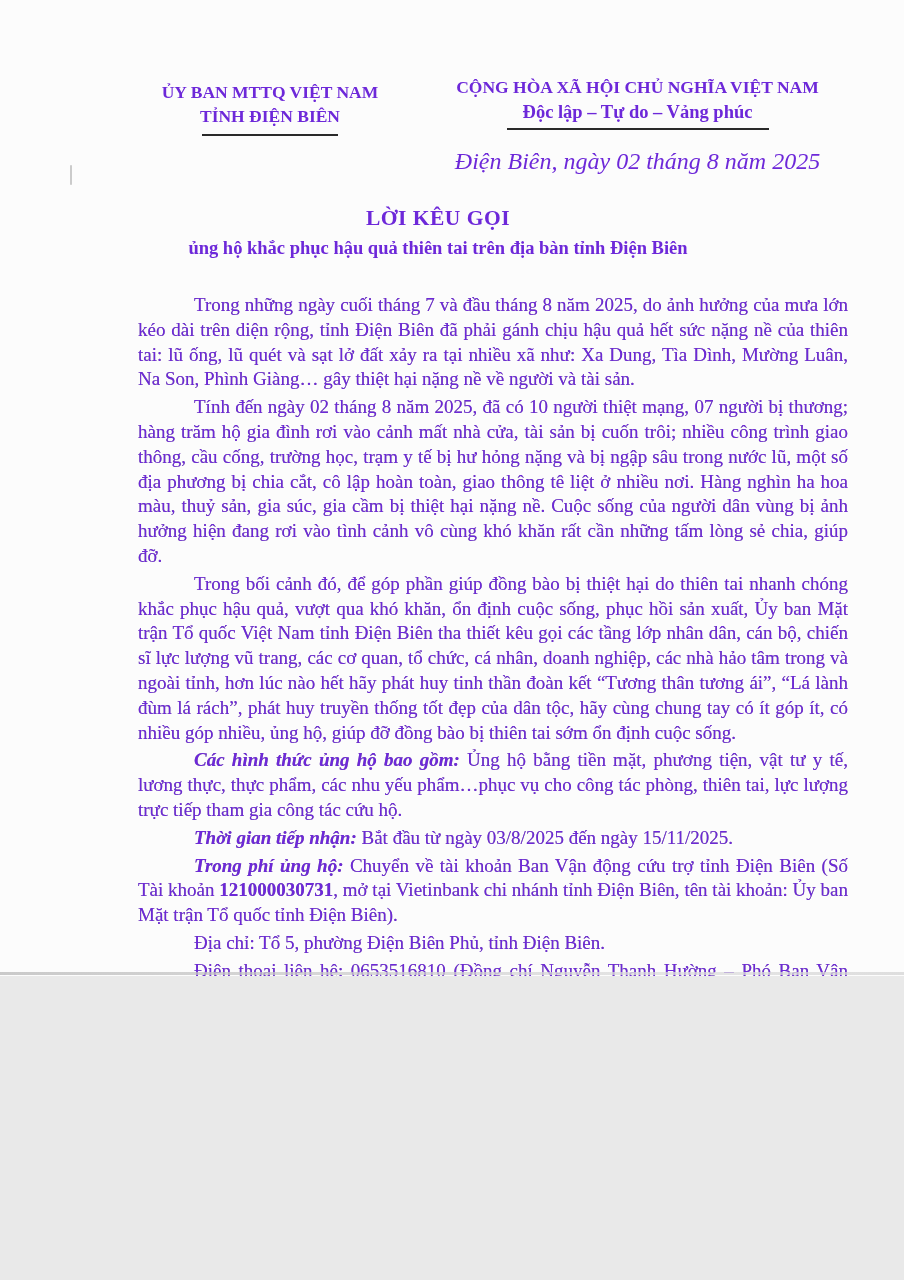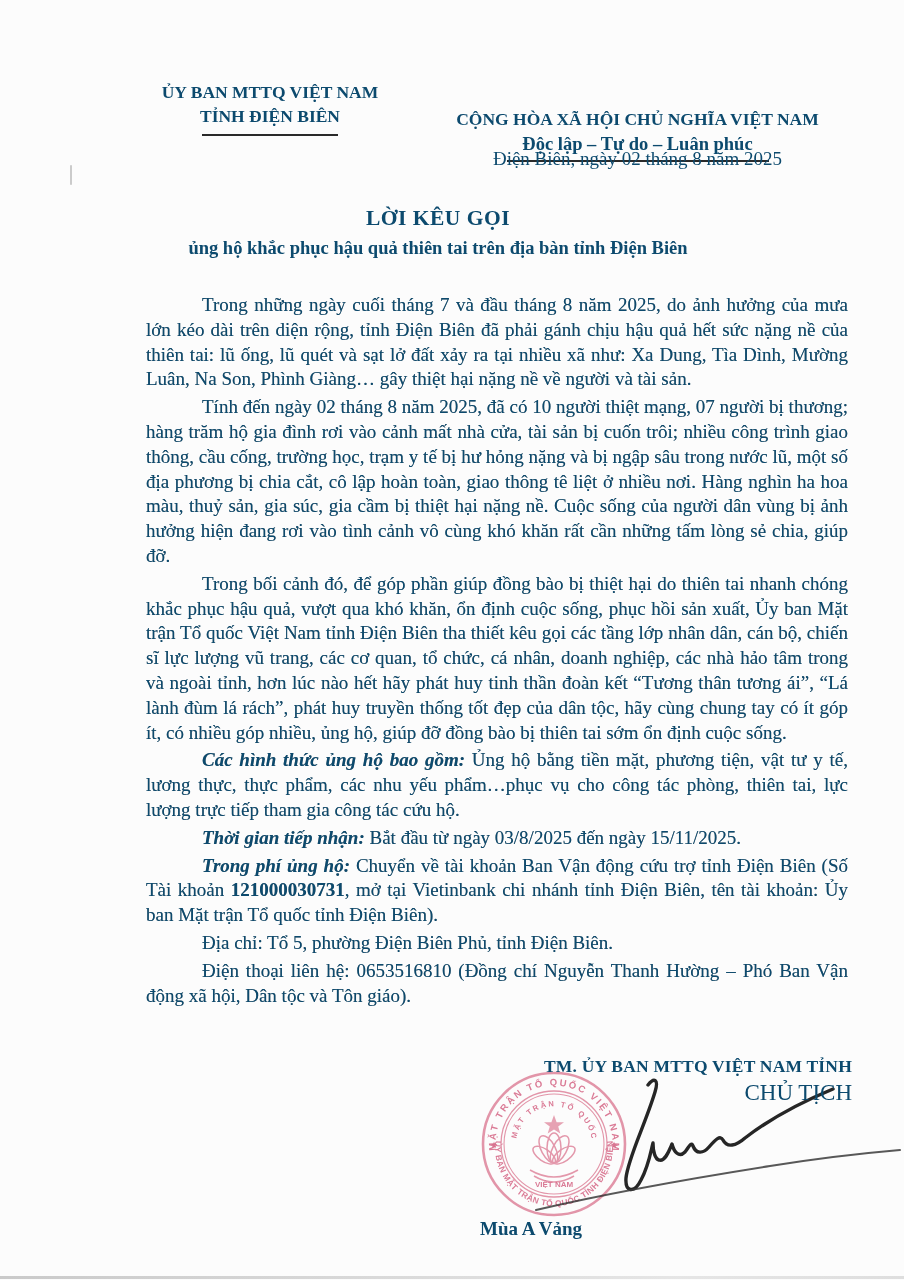--- a/index.html
+++ b/index.html
@@ -1,43 +1,43 @@
 <!DOCTYPE html>
 <html lang="vi"><head>
 <meta charset="utf-8">
 <style>
   html,body{margin:0;padding:0;background:#e9e9e9;}
   .page{
-    position:relative; width:904px; height:1280px; margin:0 auto;
-    background:#fcfcfc; overflow:hidden; color:#0c4a6e;
+    position:relative; width:904px; height:976px; margin:0 auto;
+    background:#fcfcfc; overflow:hidden; color:#6d28d9;
     font-family:"Liberation Serif","DejaVu Serif",serif;
   }
   
   .hdr-left{position:absolute; left:130px; top:80px; width:280px; text-align:center;}
   .hdr-left .l1,.hdr-left .l2{font-weight:bold; font-size:17.5px; line-height:1.38;}
   .hdr-left .rule{width:136px; height:2px; background:#2a2a2a; margin:6px auto 0;}
   .hdr-right{position:absolute; left:415px; top:76px; width:445px; text-align:center;}
-  .hdr-right .l1{font-weight:bold; font-size:17.5px; line-height:1.3;margin-top:32px;}
+  .hdr-right .l1{font-weight:bold; font-size:17.5px; line-height:1.3;}
   .hdr-right .l2{font-weight:bold; font-size:18.5px; margin-top:3px;}
   .hdr-right .rule{width:262px; height:2px; background:#2a2a2a; margin:5px auto 0;}
   .dateline{
     position:absolute; left:415px; top:148px; width:445px; text-align:center;
-    font-size:19px;
+    font-style:italic; font-size:24px;
   }
   
   .title-block{position:absolute; left:0; top:206px; width:904px; text-align:center; transform:translateX(-14px);}
   .doc-title{font-weight:bold; font-size:21.5px; letter-spacing:.5px;}
   .doc-subtitle{font-weight:bold; font-size:18.5px; margin-top:7px;}
   
   .body-block{
     position:absolute; left:138px; top:293px; width:710px;
     font-size:19px; line-height:24.8px; text-align:justify;
     text-shadow:0 0 .4px rgba(20,20,20,.45);
   }
-  .body-block p{margin:0 0 3px 8px; text-indent:56px;}
+  .body-block p{margin:0 0 3px 0; text-indent:56px;}
   .lead{font-weight:bold;font-style:italic;}
   .acct{font-weight:bold;}
   
   .sign-block{position:absolute; left:420px; top:1056px; width:432px; text-align:right; z-index:3;}
   .sign-org{font-weight:bold; font-size:17.5px; letter-spacing:.2px;}
   .sign-role{font-weight:normal; font-size:23px; margin-top:3px;}
   .sign-name{
     position:absolute; left:480px; top:1218px; width:315px; 
     font-weight:bold; font-size:19px; z-index:4;
   }
@@ -60,21 +60,21 @@
 <div class="page">
 
   <div class="hdr-left">
     <div class="l1">ỦY BAN MTTQ VIỆT NAM</div>
     <div class="l2">TỈNH ĐIỆN BIÊN</div>
     <div class="rule"></div>
   </div>
 
   <div class="hdr-right">
     <div class="l1">CỘNG HÒA XÃ HỘI CHỦ NGHĨA VIỆT NAM</div>
-    <div class="l2">Độc lập – Tự do – Luân phúc</div>
+    <div class="l2">Độc lập – Tự do – Vảng phúc</div>
     <div class="rule"></div>
   </div>
 
   <div class="dateline">Điện Biên, ngày 02 tháng 8 năm 2025</div>
 
   <div class="title-block">
     <div class="doc-title">LỜI KÊU GỌI</div>
     <div class="doc-subtitle">ủng hộ khắc phục hậu quả thiên tai trên địa bàn tỉnh Điện Biên</div>
   </div>
 

